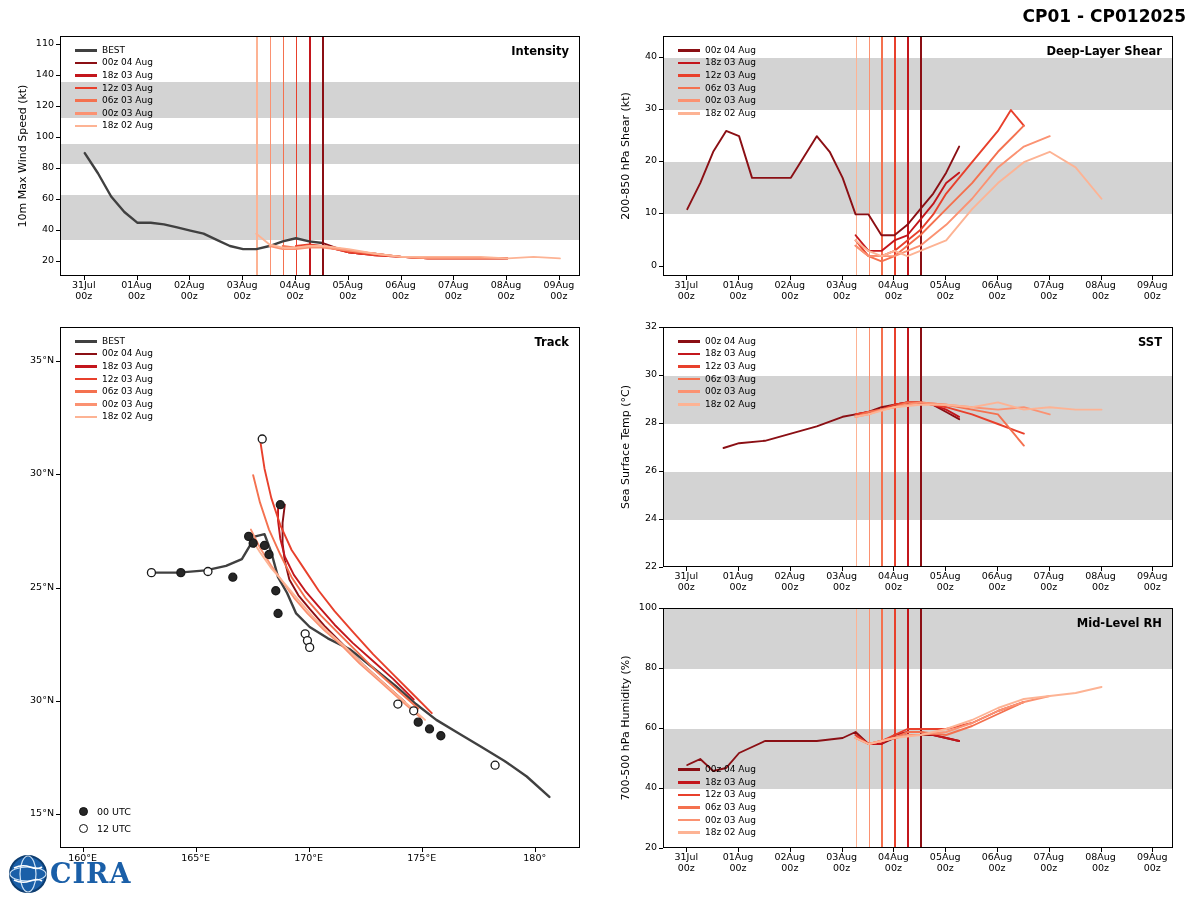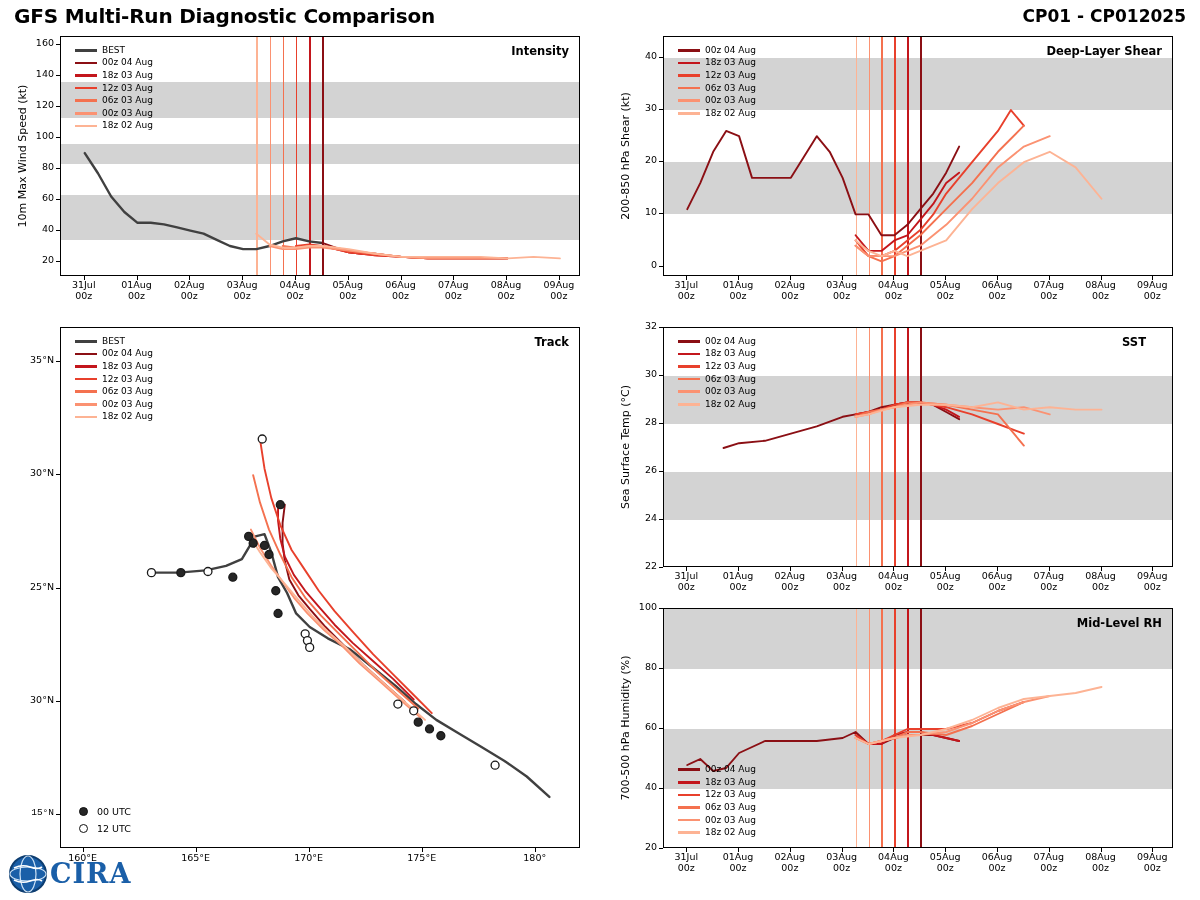--- a/index.html
+++ b/index.html
@@ -29,21 +29,20 @@
   .ptlegend{position:absolute;font-size:9.5px;}
   .ptlegend .row{display:flex;align-items:center;height:17px;}
   .ptlegend .dot{width:7px;height:7px;border-radius:50%;border:1.2px solid #111;margin-right:9px;margin-left:4px;}
   .logo{position:absolute;left:8px;bottom:4px;width:118px;height:42px;}
   .logo .txt{position:absolute;left:42px;top:4px;font-size:27px;font-weight:bold;color:#1a5fa8;letter-spacing:1px;font-family:"DejaVu Serif",serif;}
 </style>
 </head>
 <body>
 
 <div class="title-bar">
-  <div class="title-left">GFS Multi-Run Diagnostic Comparison</div>
   <div class="title-right">CP01 - CP012025</div>
 </div>
 
 <div id="panel-intensity" class="panel"></div>
 <div id="panel-track" class="panel"></div>
 <div id="panel-shear" class="panel"></div>
 <div id="panel-sst" class="panel"></div>
 <div id="panel-rh" class="panel"></div>
 
 <div class="logo">
@@ -116,21 +115,21 @@
 <div class="ytick" style="left: 20px; width: 34px; top: 191.581px;">60</div>
 <div class="tickmark" style="left: 56px; top: 198.581px; width: 4px; height: 1px;"></div>
 <div class="ytick" style="left: 20px; width: 34px; top: 160.613px;">80</div>
 <div class="tickmark" style="left: 56px; top: 167.613px; width: 4px; height: 1px;"></div>
 <div class="ytick" style="left: 20px; width: 34px; top: 129.645px;">100</div>
 <div class="tickmark" style="left: 56px; top: 136.645px; width: 4px; height: 1px;"></div>
 <div class="ytick" style="left: 20px; width: 34px; top: 98.6774px;">120</div>
 <div class="tickmark" style="left: 56px; top: 105.677px; width: 4px; height: 1px;"></div>
 <div class="ytick" style="left: 20px; width: 34px; top: 67.7097px;">140</div>
 <div class="tickmark" style="left: 56px; top: 74.7097px; width: 4px; height: 1px;"></div>
-<div class="ytick" style="left: 20px; width: 34px; top: 36.7419px;">160</div>
+<div class="ytick" style="left: 20px; width: 34px; top: 36.7419px;">110</div>
 <div class="tickmark" style="left: 56px; top: 43.7419px; width: 4px; height: 1px;"></div>
 <div class="tick" style="left: 57.7563px; width: 52px; top: 280px;">31Jul
 00z</div>
 <div class="tickmark" style="left: 83.7563px; top: 276px; width: 1px; height: 4px;"></div>
 <div class="tick" style="left: 110.548px; width: 52px; top: 280px;">01Aug
 00z</div>
 <div class="tickmark" style="left: 136.548px; top: 276px; width: 1px; height: 4px;"></div>
 <div class="tick" style="left: 163.34px; width: 52px; top: 280px;">02Aug
 00z</div>
 <div class="tickmark" style="left: 189.34px; top: 276px; width: 1px; height: 4px;"></div>
@@ -251,21 +250,21 @@
     <div class="vline" style="left: 243.35px; background: rgb(195, 22, 28);"></div>
     <div class="vline" style="left: 256.294px; background: rgb(139, 15, 20);"></div>
     <svg class="series" width="510" height="240">
       <path d="M59.54 120.00 L75.08 115.20 L100.96 112.80 L126.85 105.60 L152.74 98.40 L178.63 88.80 L191.57 86.40 L204.52 84.00 L217.46 79.20 L230.41 76.80 L243.35 74.40 L256.29 74.40 L269.24 76.80 L282.18 84.00 L295.13 91.20 " fill="none" stroke="#8b0f14" stroke-width="1.9" stroke-linejoin="round" stroke-linecap="round"></path>
       <path d="M191.57 86.40 L204.52 84.00 L217.46 81.60 L230.41 76.80 L243.35 74.40 L256.29 74.40 L269.24 76.80 L282.18 81.60 L295.13 88.80 " fill="none" stroke="#c3161c" stroke-width="1.9" stroke-linejoin="round" stroke-linecap="round"></path>
       <path d="M191.57 86.40 L204.52 84.00 L217.46 81.60 L230.41 76.80 L243.35 74.40 L256.29 74.40 L282.18 79.20 L308.07 86.40 L333.96 96.00 L359.85 105.60 " fill="none" stroke="#e8402c" stroke-width="1.9" stroke-linejoin="round" stroke-linecap="round"></path>
       <path d="M191.57 88.80 L204.52 84.00 L217.46 81.60 L230.41 79.20 L243.35 74.40 L256.29 74.40 L282.18 76.80 L308.07 81.60 L333.96 86.40 L359.85 117.60 " fill="none" stroke="#f4714f" stroke-width="1.9" stroke-linejoin="round" stroke-linecap="round"></path>
       <path d="M191.57 88.80 L204.52 86.40 L217.46 81.60 L230.41 79.20 L243.35 76.80 L256.29 74.40 L282.18 76.80 L308.07 79.20 L333.96 81.60 L359.85 79.20 L385.74 86.40 " fill="none" stroke="#fb9272" stroke-width="1.9" stroke-linejoin="round" stroke-linecap="round"></path>
       <path d="M191.57 88.80 L204.52 86.40 L230.41 79.20 L256.29 76.80 L282.18 76.80 L308.07 79.20 L333.96 74.40 L359.85 81.60 L385.74 79.20 L411.62 81.60 L437.51 81.60 " fill="none" stroke="#fdb394" stroke-width="1.9" stroke-linejoin="round" stroke-linecap="round"></path>
     </svg>
-    <div class="plabel" style="top: 7px; right: 26px; margin-left: 12px;">SST</div>
+    <div class="plabel" style="top: 7px; right: 10px; margin-left: 12px;">SST</div>
     <div class="legend" style="left: 14px; top: 7px;">
       <div class="row">
         <div class="swatch" style="background: rgb(139, 15, 20);"></div>
         <div class="lbl">00z 04 Aug</div>
       </div>
       <div class="row">
         <div class="swatch" style="background: rgb(195, 22, 28);"></div>
         <div class="lbl">18z 03 Aug</div>
       </div>
       <div class="row">
@@ -493,21 +492,21 @@
 <div class="tick" style="left: 56.6087px; width: 52px; top: 853px;">160°E</div>
 <div class="tickmark" style="left: 82.6087px; top: 848px; width: 1px; height: 4px;"></div>
 <div class="tick" style="left: 169.652px; width: 52px; top: 853px;">165°E</div>
 <div class="tickmark" style="left: 195.652px; top: 848px; width: 1px; height: 4px;"></div>
 <div class="tick" style="left: 282.696px; width: 52px; top: 853px;">170°E</div>
 <div class="tickmark" style="left: 308.696px; top: 848px; width: 1px; height: 4px;"></div>
 <div class="tick" style="left: 395.739px; width: 52px; top: 853px;">175°E</div>
 <div class="tickmark" style="left: 421.739px; top: 848px; width: 1px; height: 4px;"></div>
 <div class="tick" style="left: 508.783px; width: 52px; top: 853px;">180°</div>
 <div class="tickmark" style="left: 534.783px; top: 848px; width: 1px; height: 4px;"></div>
-<div class="ytick" style="left: 14px; width: 40px; top: 807.022px; font-family: Liberation Mono, monospace;">15°N</div>
+<div class="ytick" style="left: 14px; width: 40px; top: 807.022px;">15°N</div>
 <div class="tickmark" style="left: 56px; top: 814.022px; width: 4px; height: 1px;"></div>
 <div class="ytick" style="left: 14px; width: 40px; top: 693.761px;">30°N</div>
 <div class="tickmark" style="left: 56px; top: 700.761px; width: 4px; height: 1px;"></div>
 <div class="ytick" style="left: 14px; width: 40px; top: 580.5px;">25°N</div>
 <div class="tickmark" style="left: 56px; top: 587.5px; width: 4px; height: 1px;"></div>
 <div class="ytick" style="left: 14px; width: 40px; top: 467.239px;">30°N</div>
 <div class="tickmark" style="left: 56px; top: 474.239px; width: 4px; height: 1px;"></div>
 <div class="ytick" style="left: 14px; width: 40px; top: 353.978px;">35°N</div>
 <div class="tickmark" style="left: 56px; top: 360.978px; width: 4px; height: 1px;"></div>
 

